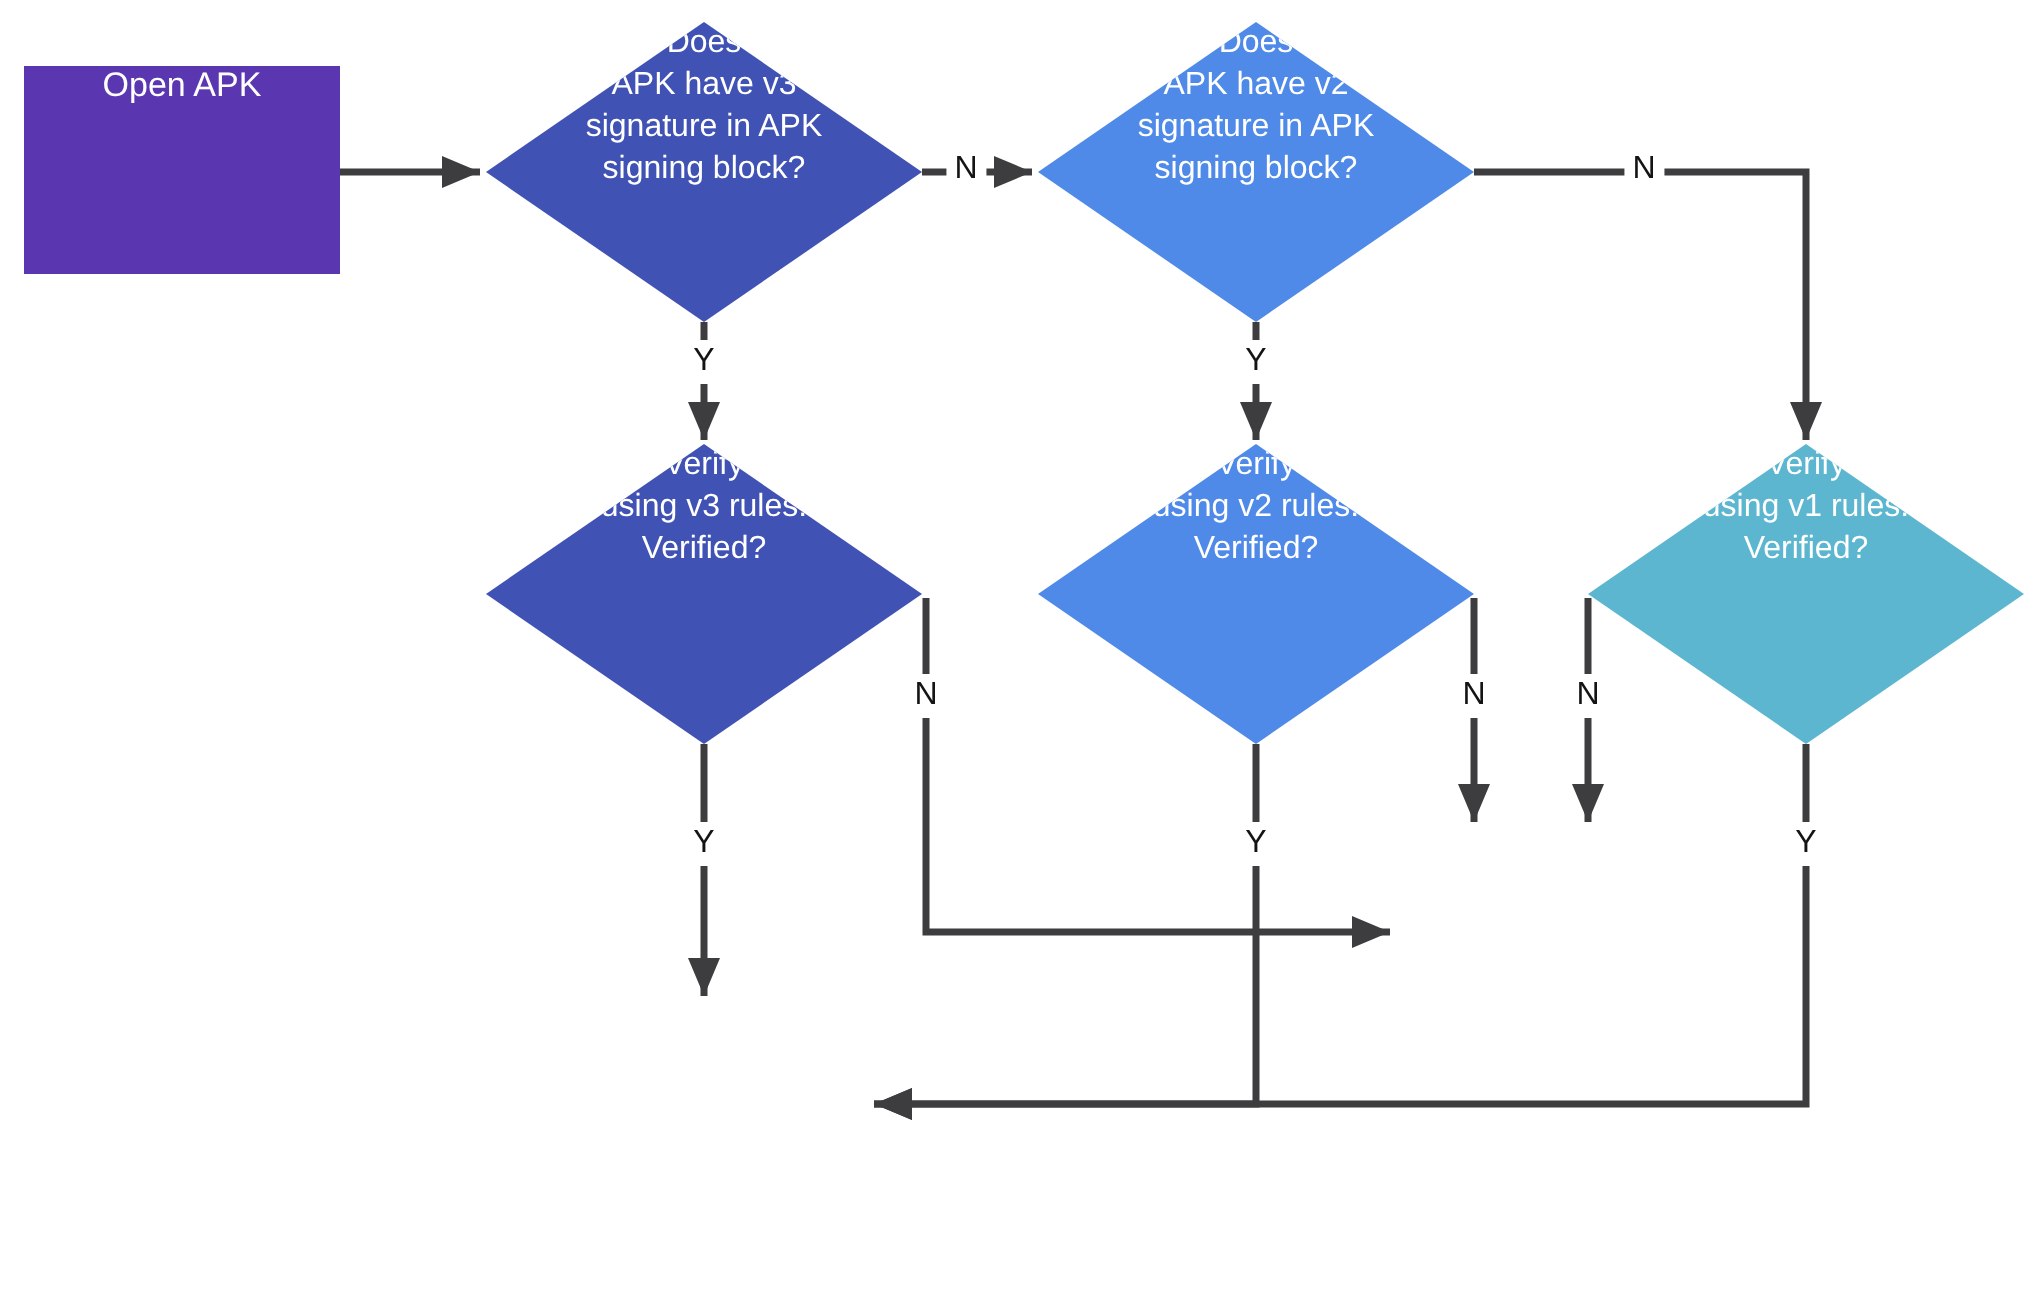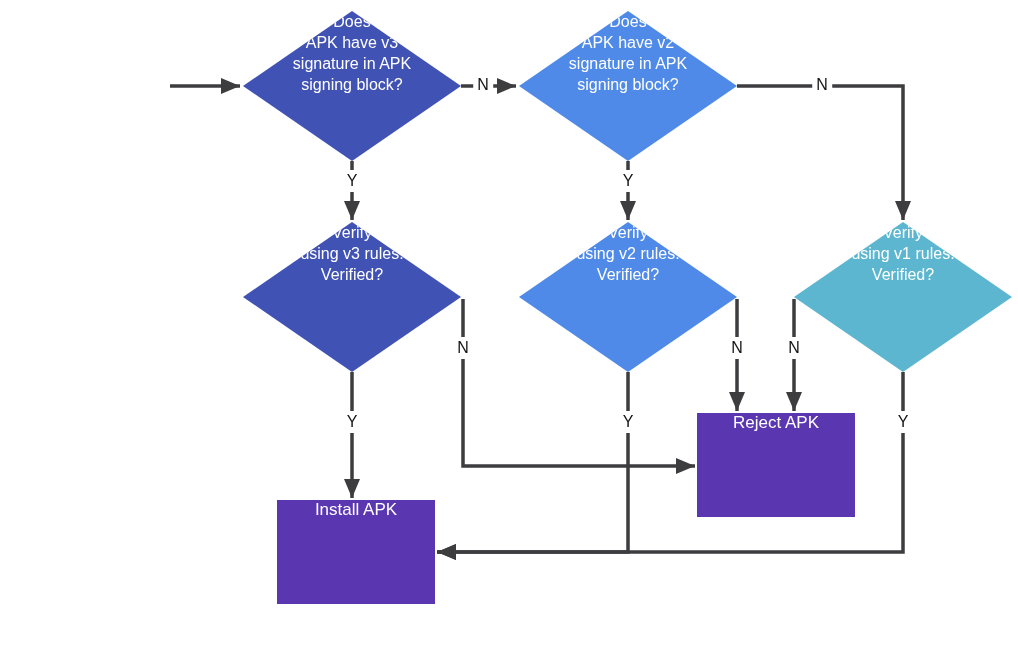--- a/index.html
+++ b/index.html
@@ -78,28 +78,25 @@
     <path class="edge" d="M737 86 H903 V220" marker-end="url(#arrow)"></path>
     <path class="edge" d="M628 161 V220" marker-end="url(#arrow)"></path>
     <path class="edge" d="M463 299 V466 H695" marker-end="url(#arrow)"></path>
     <path class="edge" d="M352 372 V498" marker-end="url(#arrow)"></path>
     <path class="edge" d="M737 299 V411" marker-end="url(#arrow)"></path>
     <path class="edge" d="M628 372 V552 H437" marker-end="url(#arrow)"></path>
     <path class="edge" d="M794 299 V411" marker-end="url(#arrow)"></path>
     <path class="edge" d="M903 372 V552 H437" marker-end="url(#arrow)"></path>
   </svg>
 
-
-  <div class="node process" style="left:697px; top:413px;">
-    <span class="node-label">Reject APK</span>
+  <div class="node process" style="left:12px; top:33px;">
+    <span class="node-label">Open APK</span>
   </div>
 
-  <div class="node process" style="left:277px; top:500px;">
-    <span class="node-label">Install APK</span>
-  </div>
+
 
   <div class="node decision fill-v3" style="left:243px; top:11px;">
     <span class="node-label">Does
 APK have v3
 signature in APK
 signing block?</span>
   </div>
 
   <div class="node decision fill-v2" style="left:519px; top:11px;">
     <span class="node-label">Does

